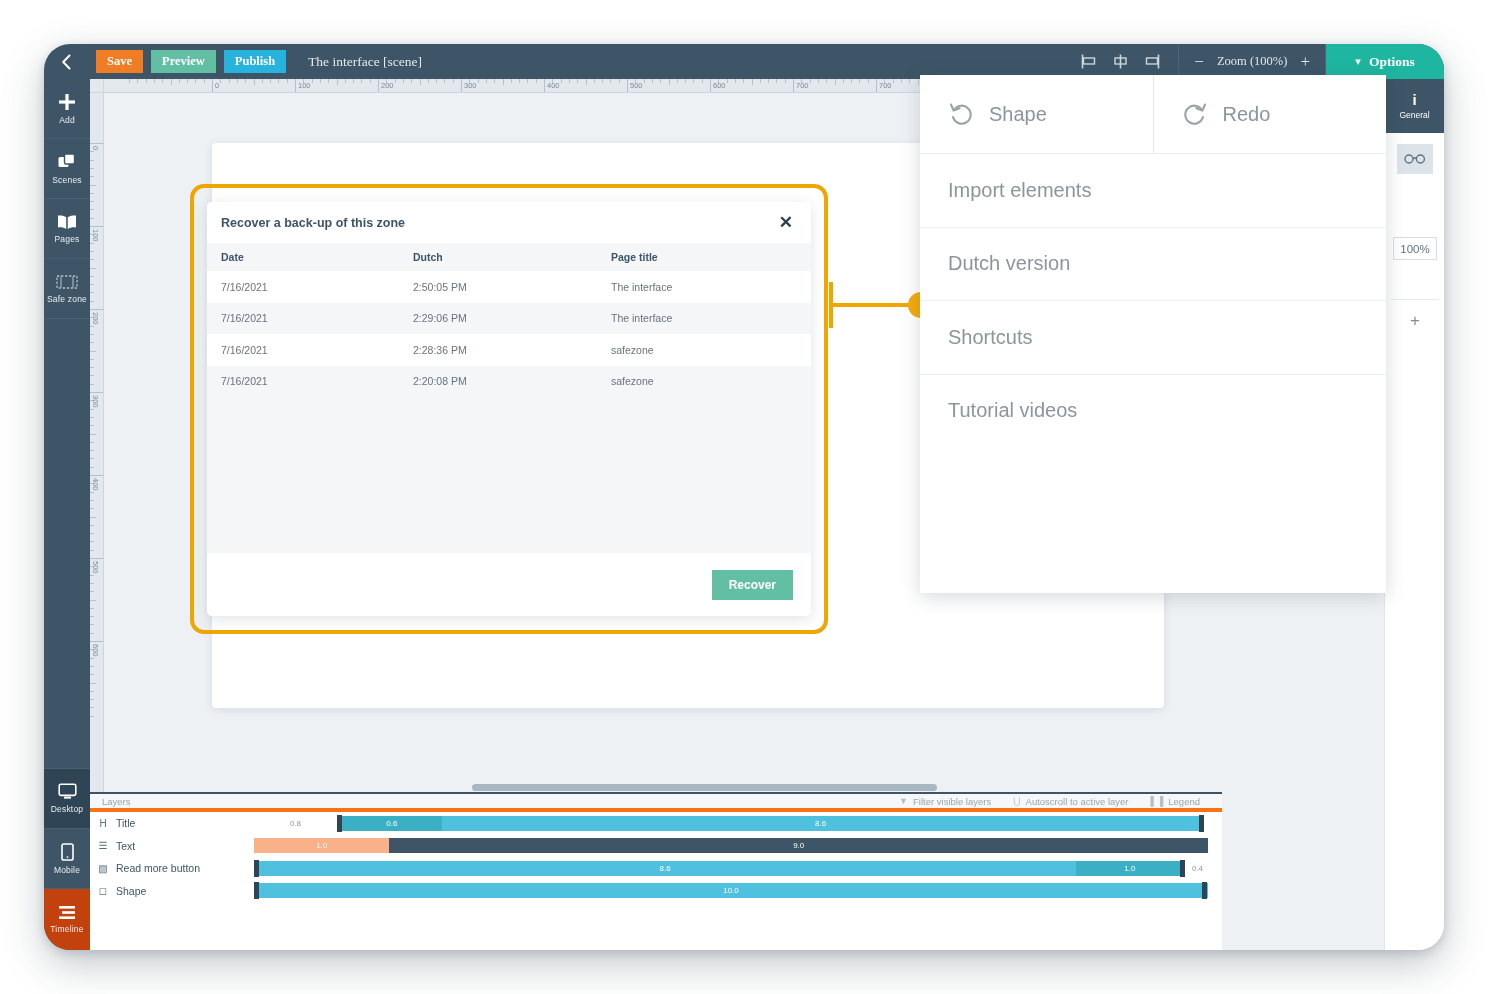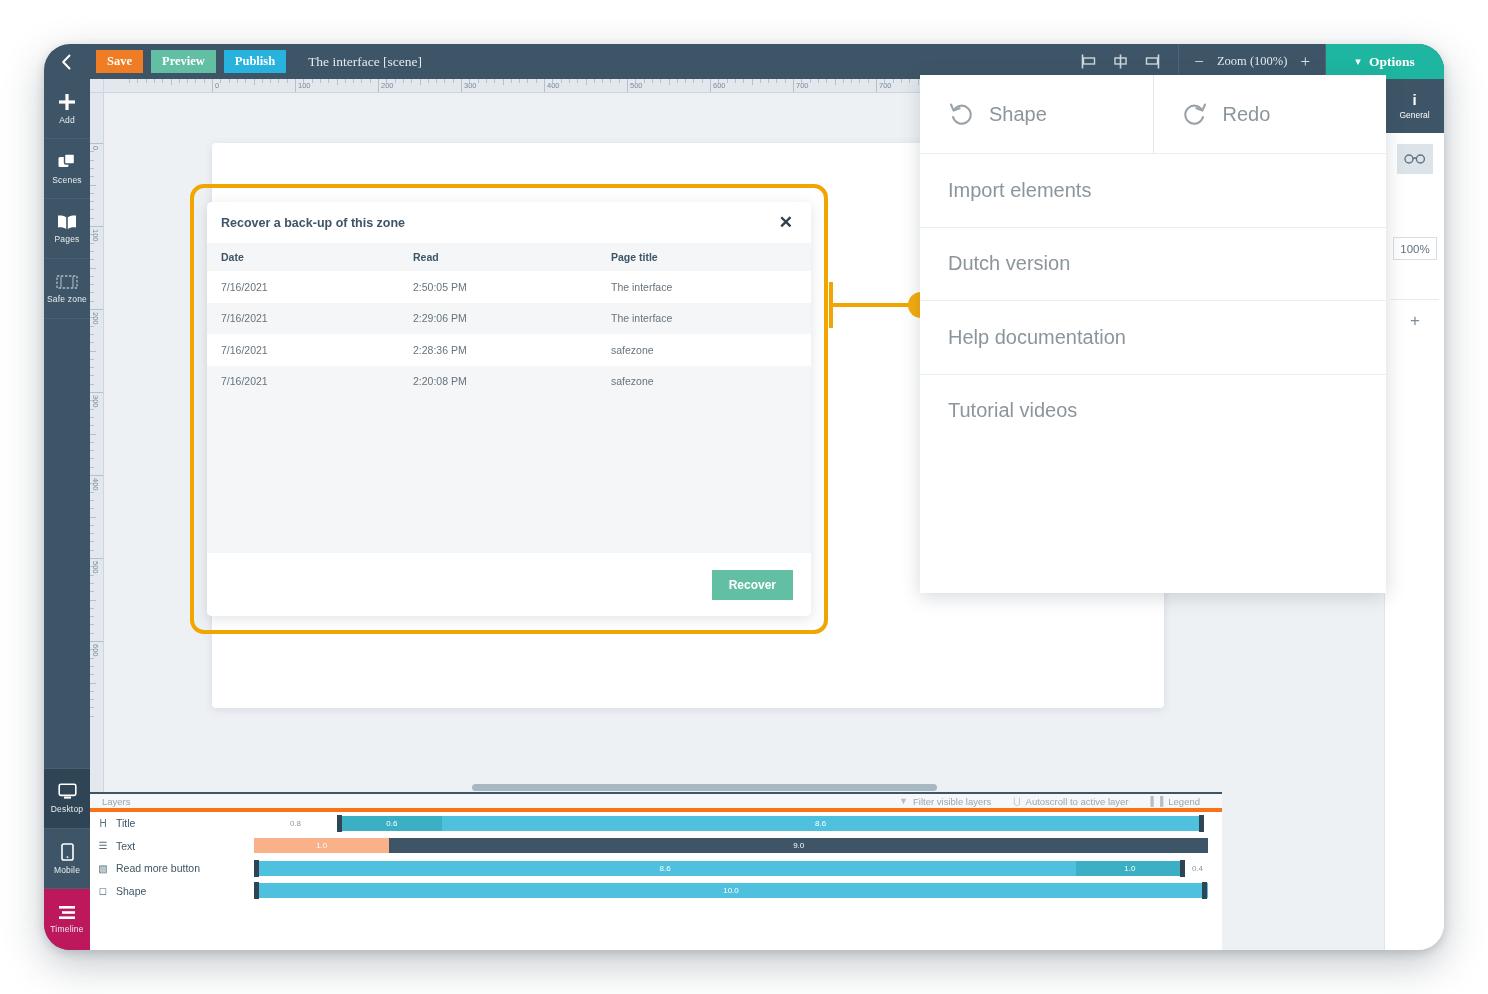--- a/index.html
+++ b/index.html
@@ -84,21 +84,21 @@
     display: flex; flex-direction: column;
     align-items: center; justify-content: center; gap: 4px;
     color: #e9eef1;
     border-bottom: 1px solid #47606f;
     cursor: pointer;
   }
   .rail-item .rail-label { font-size: 8.5px; letter-spacing: .2px; }
   .rail-item.selected { background: #2f4555; border-bottom-color: #2f4555;}
   #rail-bottom { position: absolute; left: 0; bottom: 0; width: 46px; }
   #rail-bottom .rail-item { border-bottom: none; border-top: 1px solid #47606f; }
-  #rail-timeline { height: 62px; background: #be185d; }
+  #rail-timeline { height: 62px; background: #c2410c; }
 
   
   #ruler-corner {
     position: absolute; left: 46px; top: 35px;
     width: 14px; height: 14px; background: #e2e8ed;
     border-right: 1px solid #cdd6dd; border-bottom: 1px solid #cdd6dd;
   }
   #ruler-h {
     position: absolute; left: 60px; top: 35px;
     width: 1118px; height: 14px;
@@ -650,21 +650,21 @@
 
   <div id="modal">
     <div id="modal-head">
       <div id="modal-title">Recover a back-up of this zone</div>
       <div id="modal-close">✕</div>
     </div>
 
     <div id="bk-table">
       <div id="bk-head">
         <div class="c-date">Date</div>
-        <div class="c-time">Read</div>
+        <div class="c-time">Dutch</div>
         <div class="c-title">Page title</div>
       </div>
 
       <div class="bk-row odd">
         <div class="c-date">7/16/2021</div>
         <div class="c-time">2:50:05 PM</div>
         <div class="c-title">The interface</div>
       </div>
       <div class="bk-row even">
         <div class="c-date">7/16/2021</div>
@@ -784,17 +784,17 @@
         <svg width="26" height="26" viewBox="0 0 26 26">
           <path d="M20 9 A9 9 0 1 0 21 16" fill="none" stroke="#9aa3a9" stroke-width="2.1" stroke-linecap="round"></path>
           <path d="M23 3.5 L20.4 9.6 L14.4 7.2" fill="none" stroke="#9aa3a9" stroke-width="2.1" stroke-linecap="round" stroke-linejoin="round"></path>
         </svg>
         <span>Redo</span>
       </div>
     </div>
 
     <div class="menu-item">Import elements</div>
     <div class="menu-item">Dutch version</div>
-    <div class="menu-item">Help documentation</div>
+    <div class="menu-item">Shortcuts</div>
     <div class="menu-item">Tutorial videos</div>
   </div>
 
 </div>
 
 </body></html>

